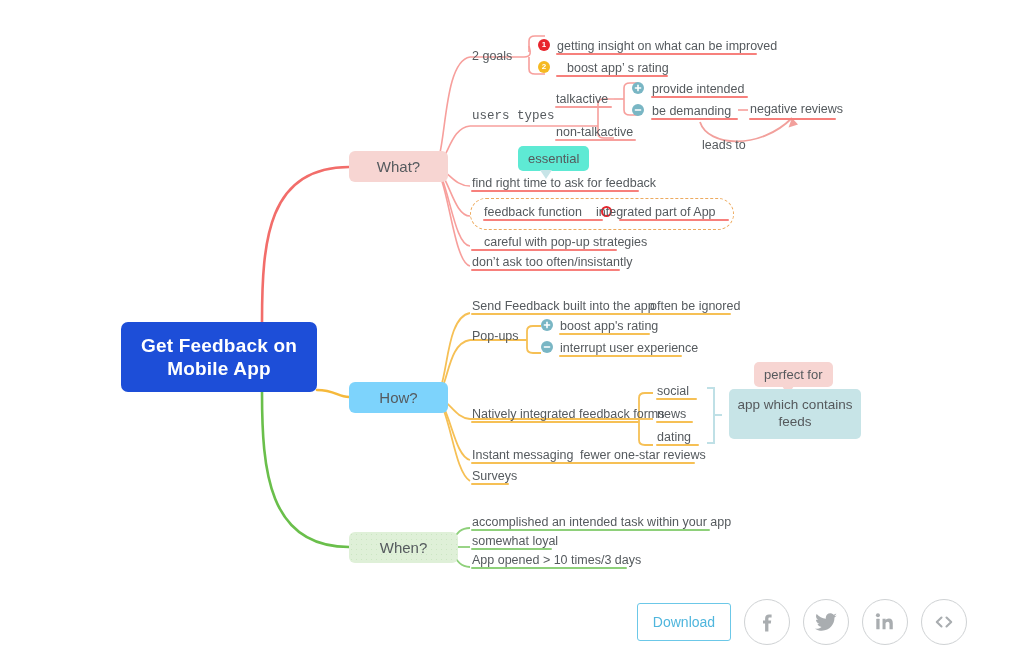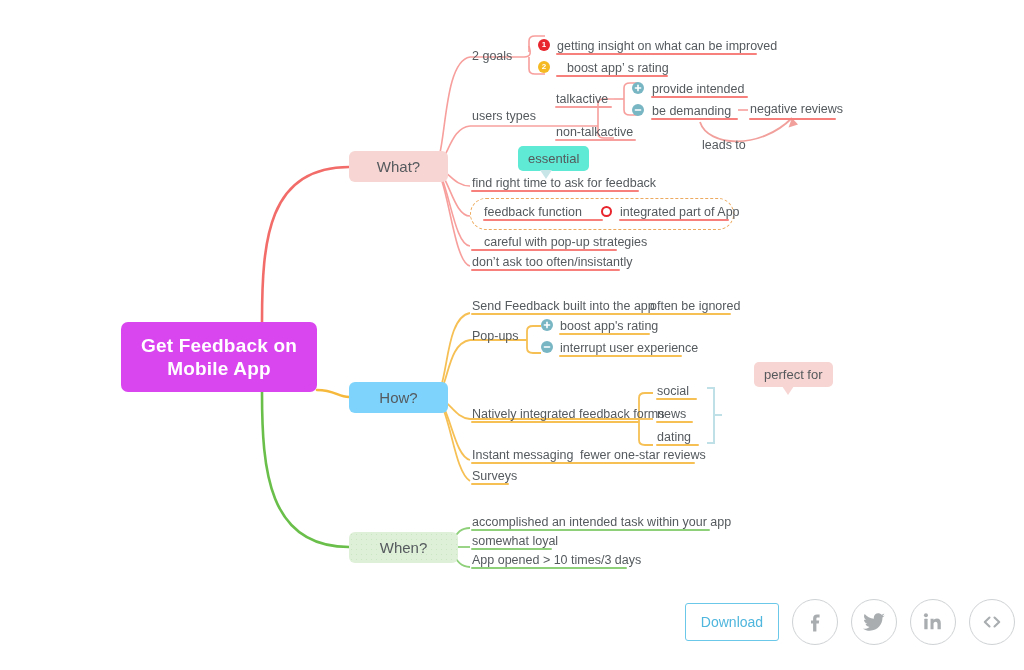--- a/index.html
+++ b/index.html
@@ -11,21 +11,21 @@
   }
   #canvas{position:absolute;left:0;top:0;width:1024px;height:670px;}
   svg.wires{position:absolute;left:0;top:0;width:1024px;height:670px;pointer-events:none;}
 
   
   .node{position:absolute;white-space:nowrap;}
 
   
   .central{
     left:121px;top:322px;width:196px;height:70px;
-    background:#d946ef;border-radius:7px;
+    background:#1d4ed8;border-radius:7px;
     display:flex;align-items:center;justify-content:center;
     text-align:center;color:#ffffff;font-size:19px;font-weight:bold;
     line-height:1.22;letter-spacing:.2px;
   }
   .central span{display:block;}
 
   
   .mainbox{
     border-radius:6px;display:flex;align-items:center;justify-content:center;
     font-size:15px;color:#555a5e;padding:0 14px;height:31px;
@@ -75,21 +75,21 @@
 
   
   .boundary{position:absolute;left:470px;top:198px;width:262px;height:30px;
             border:1.6px dashed #edaa5e;border-radius:17px;}
 
   
   #toolbar{position:absolute;left:637px;top:599px;display:flex;align-items:center;gap:13px;}
   #dlbtn{width:92px;height:36px;border:1.4px solid #6cc8e8;border-radius:3px;
          background:#ffffff;color:#4fb6dd;font-size:14px;
          display:flex;align-items:center;justify-content:center;cursor:pointer;
-         font-family:"Liberation Sans",sans-serif;margin-left:48px;}
+         font-family:"Liberation Sans",sans-serif;}
   .soc{width:44px;height:44px;border-radius:50%;border:1.6px solid #cfd2d4;
        display:flex;align-items:center;justify-content:center;
        color:#a9adb0;cursor:pointer;background:#fff;}
   .soc svg{display:block;}
 </style>
 </head>
 <body>
 
 <div id="canvas">
 
@@ -173,21 +173,21 @@
   <div class="t" style="left:472px;top:50px;">2 goals</div>
 
   <div class="mk n1" style="left:538px;top:39px;">1</div>
   <div class="t" style="left:557px;top:40px;">getting insight on what can be improved</div>
   <div class="ul redd" style="left:556px;top:53px;width:201px;"></div>
 
   <div class="mk n2" style="left:538px;top:61px;">2</div>
   <div class="t" style="left:557px;top:62px;padding-left:10px;">boost app’ s rating</div>
   <div class="ul redd" style="left:556px;top:75px;width:112px;"></div>
 
-  <div class="t" style="left:472px;top:110px;">users types</div>
+  <div class="t" style="left:472px;top:110px;font-family:Liberation Mono, monospace;">users types</div>
   <div class="t" style="left:556px;top:93px;">talkactive</div>
   <div class="ul red" style="left:555px;top:106px;width:57px;"></div>
   <div class="t" style="left:556px;top:126px;">non-talkactive</div>
   <div class="ul red" style="left:555px;top:139px;width:81px;"></div>
 
   <div class="mk plus" style="left:632px;top:82px;">
     <svg width="12" height="12" viewBox="0 0 12 12">
         <rect x="2.6" y="5.2" width="6.8" height="1.6" rx=".8" fill="#fff"></rect>
         <rect x="5.2" y="2.6" width="1.6" height="6.8" rx=".8" fill="#fff"></rect>
       </svg>
@@ -212,21 +212,21 @@
     <span class="tail"></span>
   </div>
 
   <div class="t" style="left:472px;top:177px;">find right time to ask for feedback</div>
   <div class="ul redd" style="left:471px;top:190px;width:168px;"></div>
 
   <div class="boundary"></div>
   <div class="t" style="left:484px;top:206px;">feedback function</div>
   <div class="ul redd" style="left:483px;top:219px;width:120px;"></div>
   <div class="mk target" style="left:601px;top:206px;"></div>
-  <div class="t" style="left:620px;top:206px;">integrated part of App</div>
+  <div class="t" style="left:596px;top:206px;">integrated part of App</div>
   <div class="ul redd" style="left:619px;top:219px;width:110px;"></div>
 
   <div class="t" style="left:484px;top:236px;">careful with pop-up strategies</div>
   <div class="ul redd" style="left:471px;top:249px;width:146px;"></div>
 
   <div class="t" style="left:472px;top:256px;">don’t ask too often/insistantly</div>
   <div class="ul redd" style="left:471px;top:269px;width:149px;"></div>
 
   <div class="t" style="left:472px;top:300px;">Send Feedback built into the app</div>
   <div class="t" style="left:650px;top:300px;">often be ignored</div>
@@ -258,20 +258,26 @@
   <div class="t" style="left:657px;top:408px;">news</div>
   <div class="ul orange" style="left:656px;top:421px;width:37px;"></div>
   <div class="t" style="left:657px;top:431px;">dating</div>
   <div class="ul orange" style="left:656px;top:444px;width:43px;"></div>
 
   <div class="callout pink" style="left:754px;top:362px;">
     <span>perfect for</span>
     <span class="tail"></span>
   </div>
 
+  <div class="sumbox">
+    <div>
+      <span>app which contains</span><br>
+      <span>feeds</span>
+    </div>
+  </div>
 
   <div class="t" style="left:472px;top:449px;">Instant messaging</div>
   <div class="t" style="left:580px;top:449px;">fewer one-star reviews</div>
   <div class="ul orange" style="left:471px;top:462px;width:224px;"></div>
 
   <div class="t" style="left:472px;top:470px;">Surveys</div>
   <div class="ul orange" style="left:471px;top:483px;width:38px;"></div>
 
   <div class="t" style="left:472px;top:516px;">accomplished an intended task within your app</div>
   <div class="ul green" style="left:471px;top:529px;width:239px;"></div>

